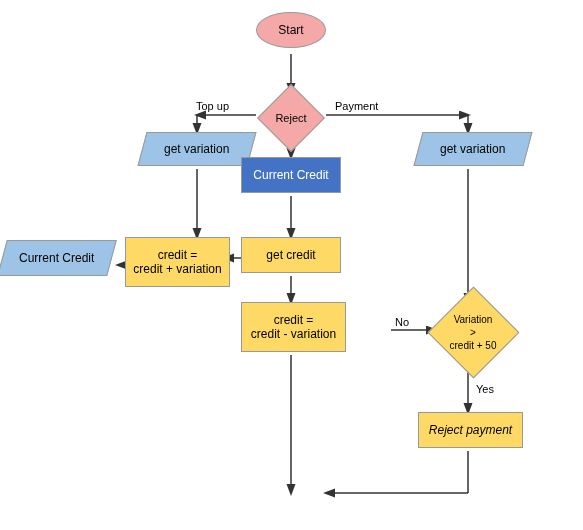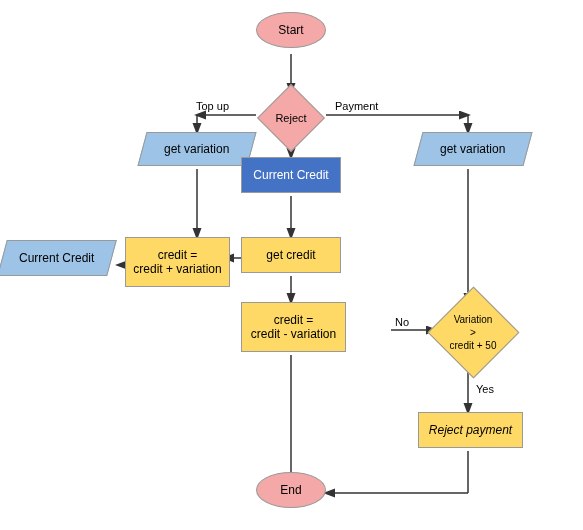--- a/index.html
+++ b/index.html
@@ -180,17 +180,14 @@
   </div>
 
   <div style="position:absolute;left:476px;top:375px;font-size:11px;margin-top:8px;">
     <span>Yes</span>
   </div>
 
   <div class="node rect yellow" style="left:418px;top:412px;width:105px;height:36px;font-style:italic;">
     <span>Reject payment</span>
   </div>
 
-  <div class="node oval pink" style="left:256px;top:472px;width:70px;height:36px;">
-    <span>End</span>
-  </div>
 
 </div>
 
 </body></html>

